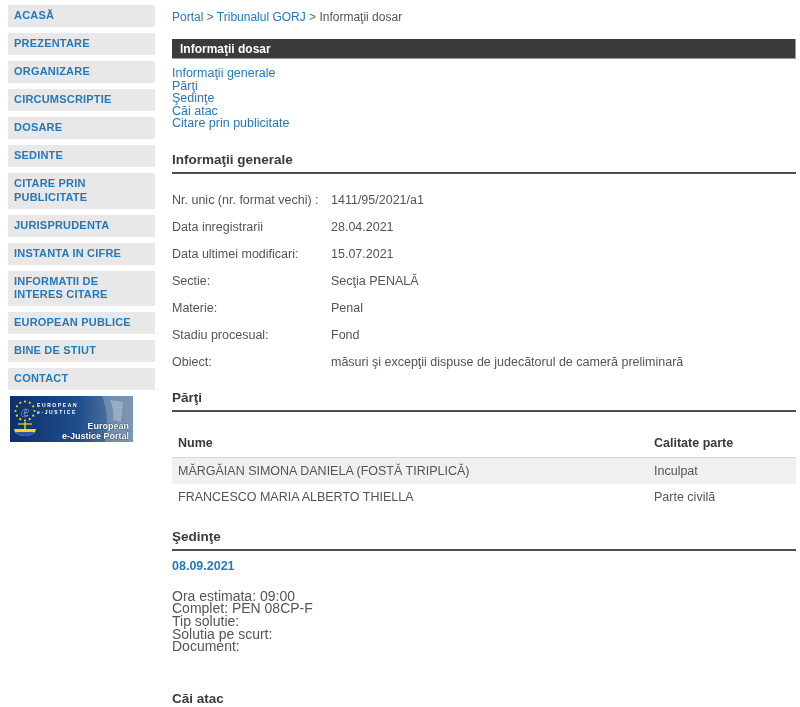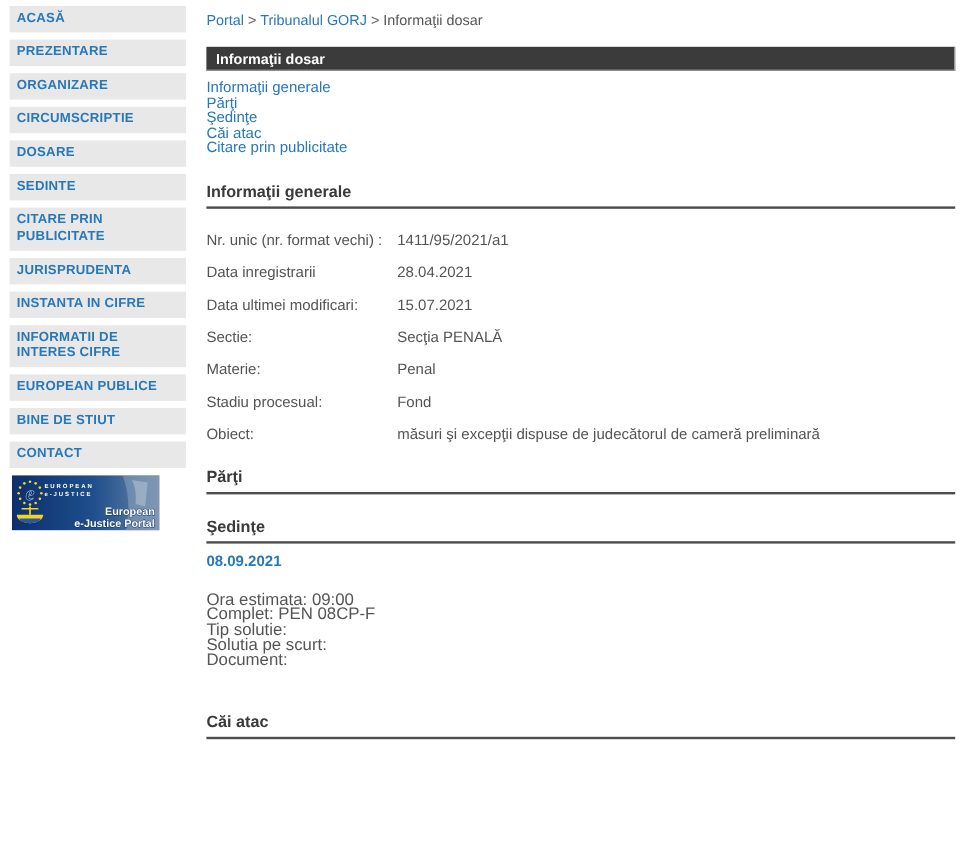--- a/index.html
+++ b/index.html
@@ -83,21 +83,21 @@
     <div id="sidebar-menu">
         <a class="side-item" href="#">ACASĂ</a>
         <a class="side-item" href="#">PREZENTARE</a>
         <a class="side-item" href="#">ORGANIZARE</a>
         <a class="side-item" href="#">CIRCUMSCRIPTIE</a>
         <a class="side-item" href="#">DOSARE</a>
         <a class="side-item" href="#">SEDINTE</a>
         <a class="side-item" href="#">CITARE PRIN PUBLICITATE</a>
         <a class="side-item" href="#">JURISPRUDENTA</a>
         <a class="side-item" href="#">INSTANTA IN CIFRE</a>
-        <a class="side-item" href="#">INFORMATII DE INTERES CIFRE</a>
+        <a class="side-item" href="#">INFORMATII DE INTERES CITARE</a>
         <a class="side-item" href="#">EUROPEAN PUBLICE</a>
         <a class="side-item" href="#">BINE DE STIUT</a>
         <a class="side-item" href="#">CONTACT</a>
       </div>
 
     <a href="#">
       <svg class="ejustice-banner" viewBox="0 0 123 46" xmlns="http://www.w3.org/2000/svg">
         <defs>
           <linearGradient id="bnbg" x1="0" y1="0" x2="1" y2="0">
             <stop offset="0" stop-color="#0d2f6d"></stop>
@@ -183,20 +183,38 @@
           <span class="field-label">Stadiu procesual:</span>
           <span class="field-value">Fond</span>
         </div>
         <div class="field-row">
           <span class="field-label">Obiect:</span>
           <span class="field-value">măsuri şi excepţii dispuse de judecătorul de cameră preliminară</span>
         </div>
       </div>
 
     <h2 class="section-heading heading-parties">Părţi</h2>
+    <table class="parties">
+      <thead>
+          <tr id="parties-head">
+            <th class="col-name">Nume</th>
+            <th class="col-quality">Calitate parte</th>
+          </tr>
+        </thead>
+      <tbody id="parties-body">
+          <tr class="odd">
+            <td class="col-name">MĂRGĂIAN SIMONA DANIELA (FOSTĂ TIRIPLICĂ)</td>
+            <td class="col-quality">Inculpat</td>
+          </tr>
+          <tr class="even">
+            <td class="col-name">FRANCESCO MARIA ALBERTO THIELLA</td>
+            <td class="col-quality">Parte civilă</td>
+          </tr>
+        </tbody>
+    </table>
 
     <h2 class="section-heading heading-hearings">Şedinţe</h2>
     <a href="#" class="hearing-date">08.09.2021</a>
     <div class="hearing-details" id="hearing-details">
         <div>Ora estimata: 09:00</div>
         <div>Complet: PEN 08CP-F</div>
         <div>Tip solutie:</div>
         <div>Solutia pe scurt:</div>
         <div>Document:</div>
       </div>

